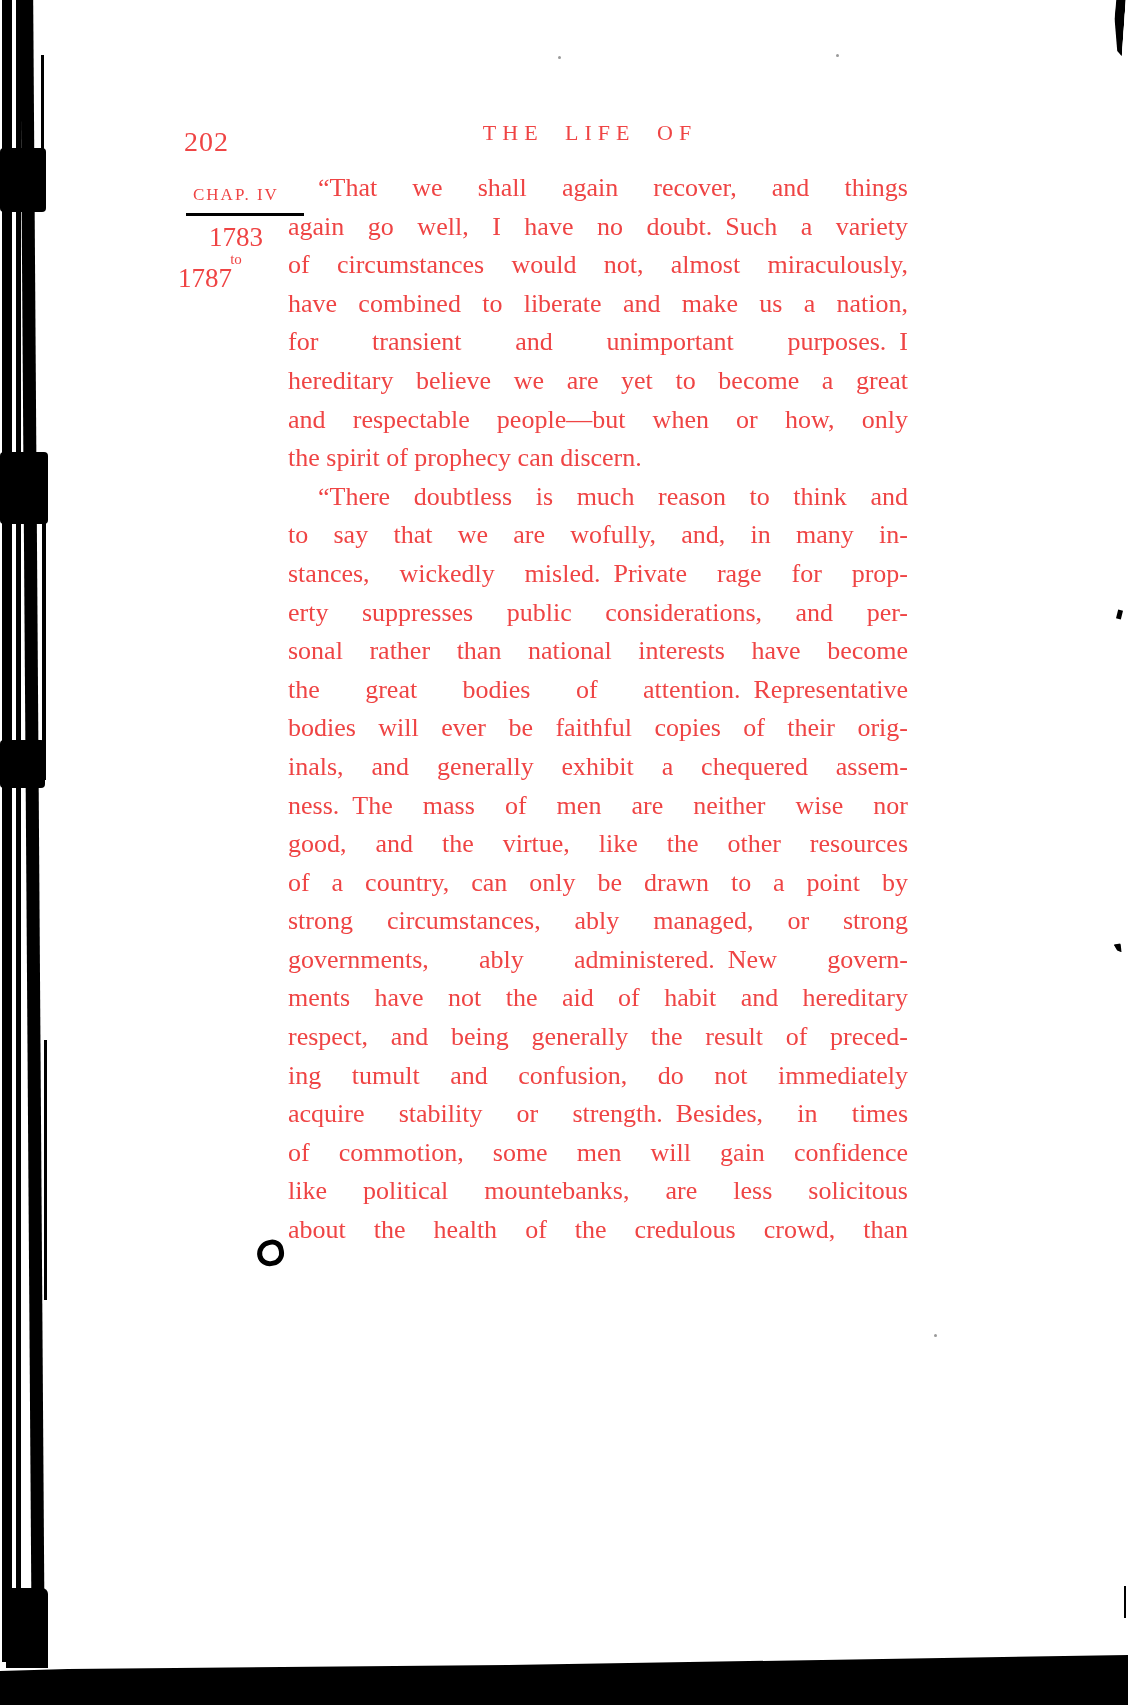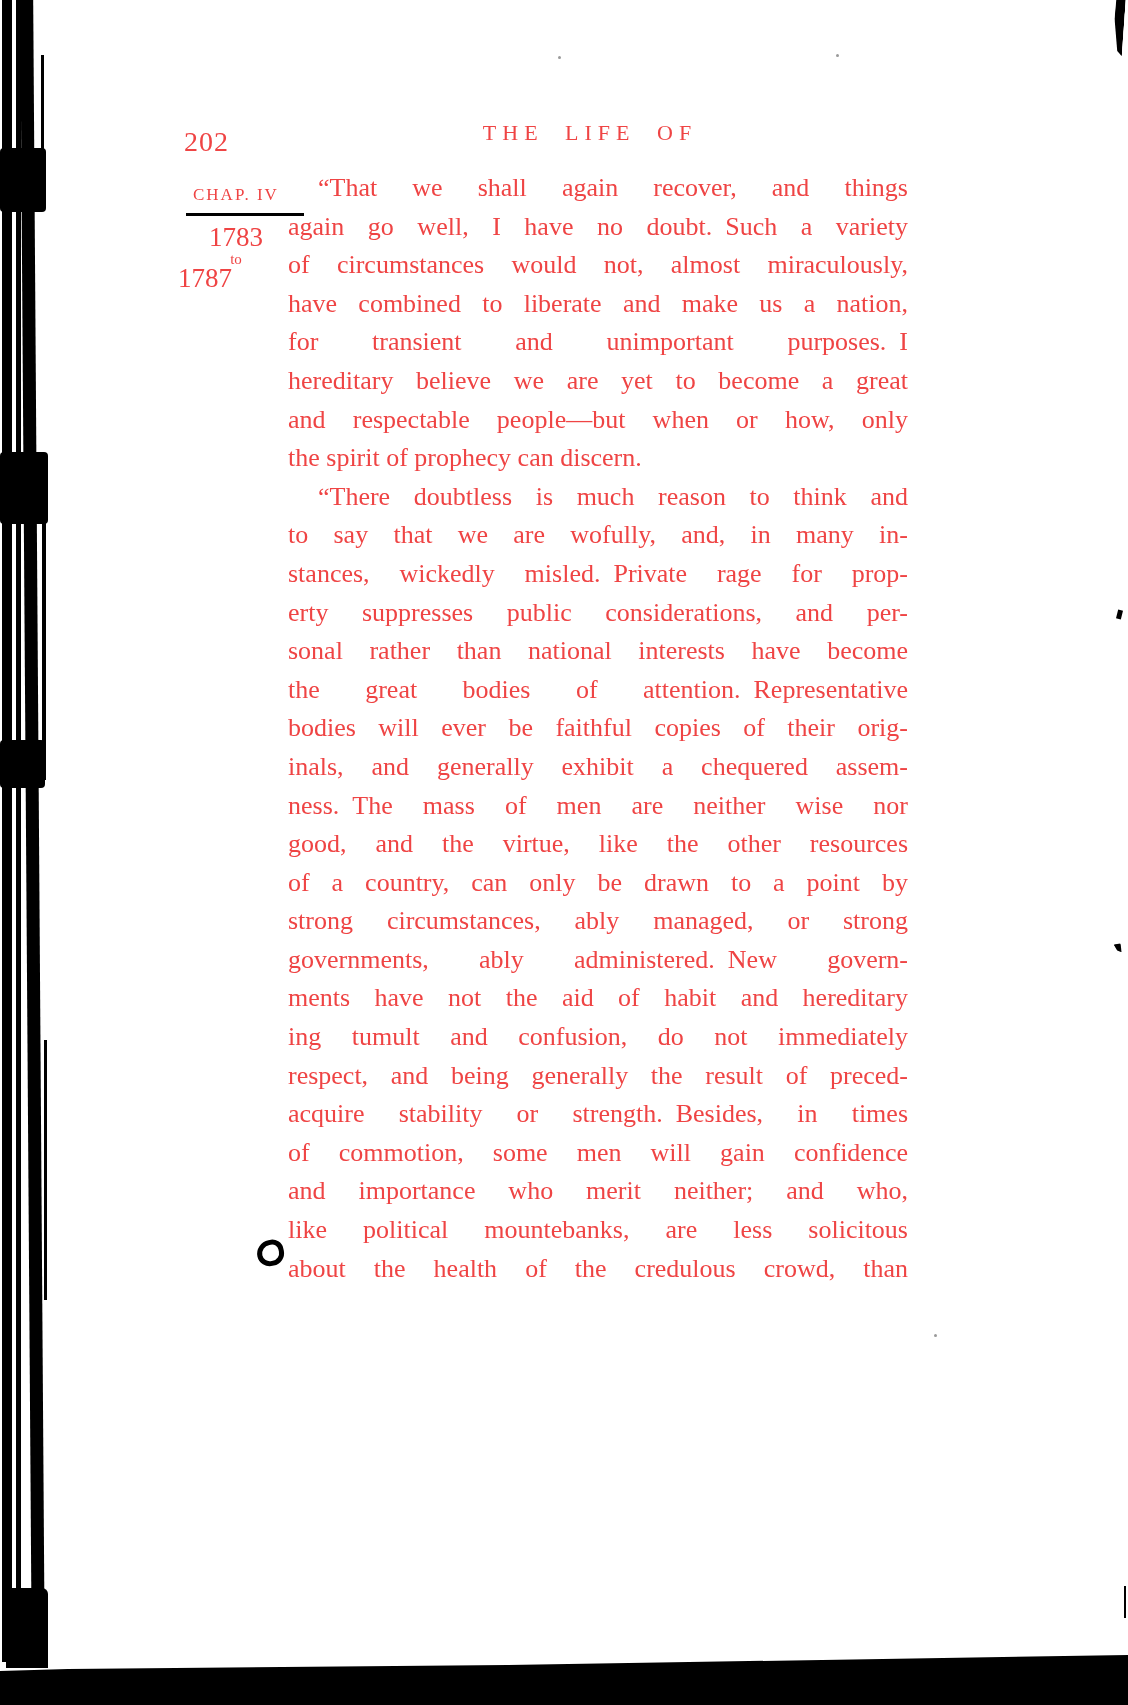--- a/index.html
+++ b/index.html
@@ -88,22 +88,21 @@
     <div class="line">sonal rather than national interests have become</div>
     <div class="line">the great bodies of attention. Representative</div>
     <div class="line">bodies will ever be faithful copies of their orig-</div>
     <div class="line">inals, and generally exhibit a chequered assem-</div>
     <div class="line">ness. The mass of men are neither wise nor</div>
     <div class="line">good, and the virtue, like the other resources</div>
     <div class="line">of a country, can only be drawn to a point by</div>
     <div class="line">strong circumstances, ably managed, or strong</div>
     <div class="line">governments, ably administered. New govern-</div>
     <div class="line">ments have not the aid of habit and hereditary</div>
+    <div class="line">respect, and being generally the result of preced-</div>
     <div class="line">ing tumult and confusion, do not immediately</div>
-    <div class="line">respect, and being generally the result of preced-</div>
     <div class="line">acquire stability or strength. Besides, in times</div>
     <div class="line">of commotion, some men will gain confidence</div>
-    <div class="line">and importance who merit neither; and who,</div>
     <div class="line">like political mountebanks, are less solicitous</div>
     <div class="line">about the health of the credulous crowd, than</div>
   </div>
 
 </div>
 
 </body></html>

